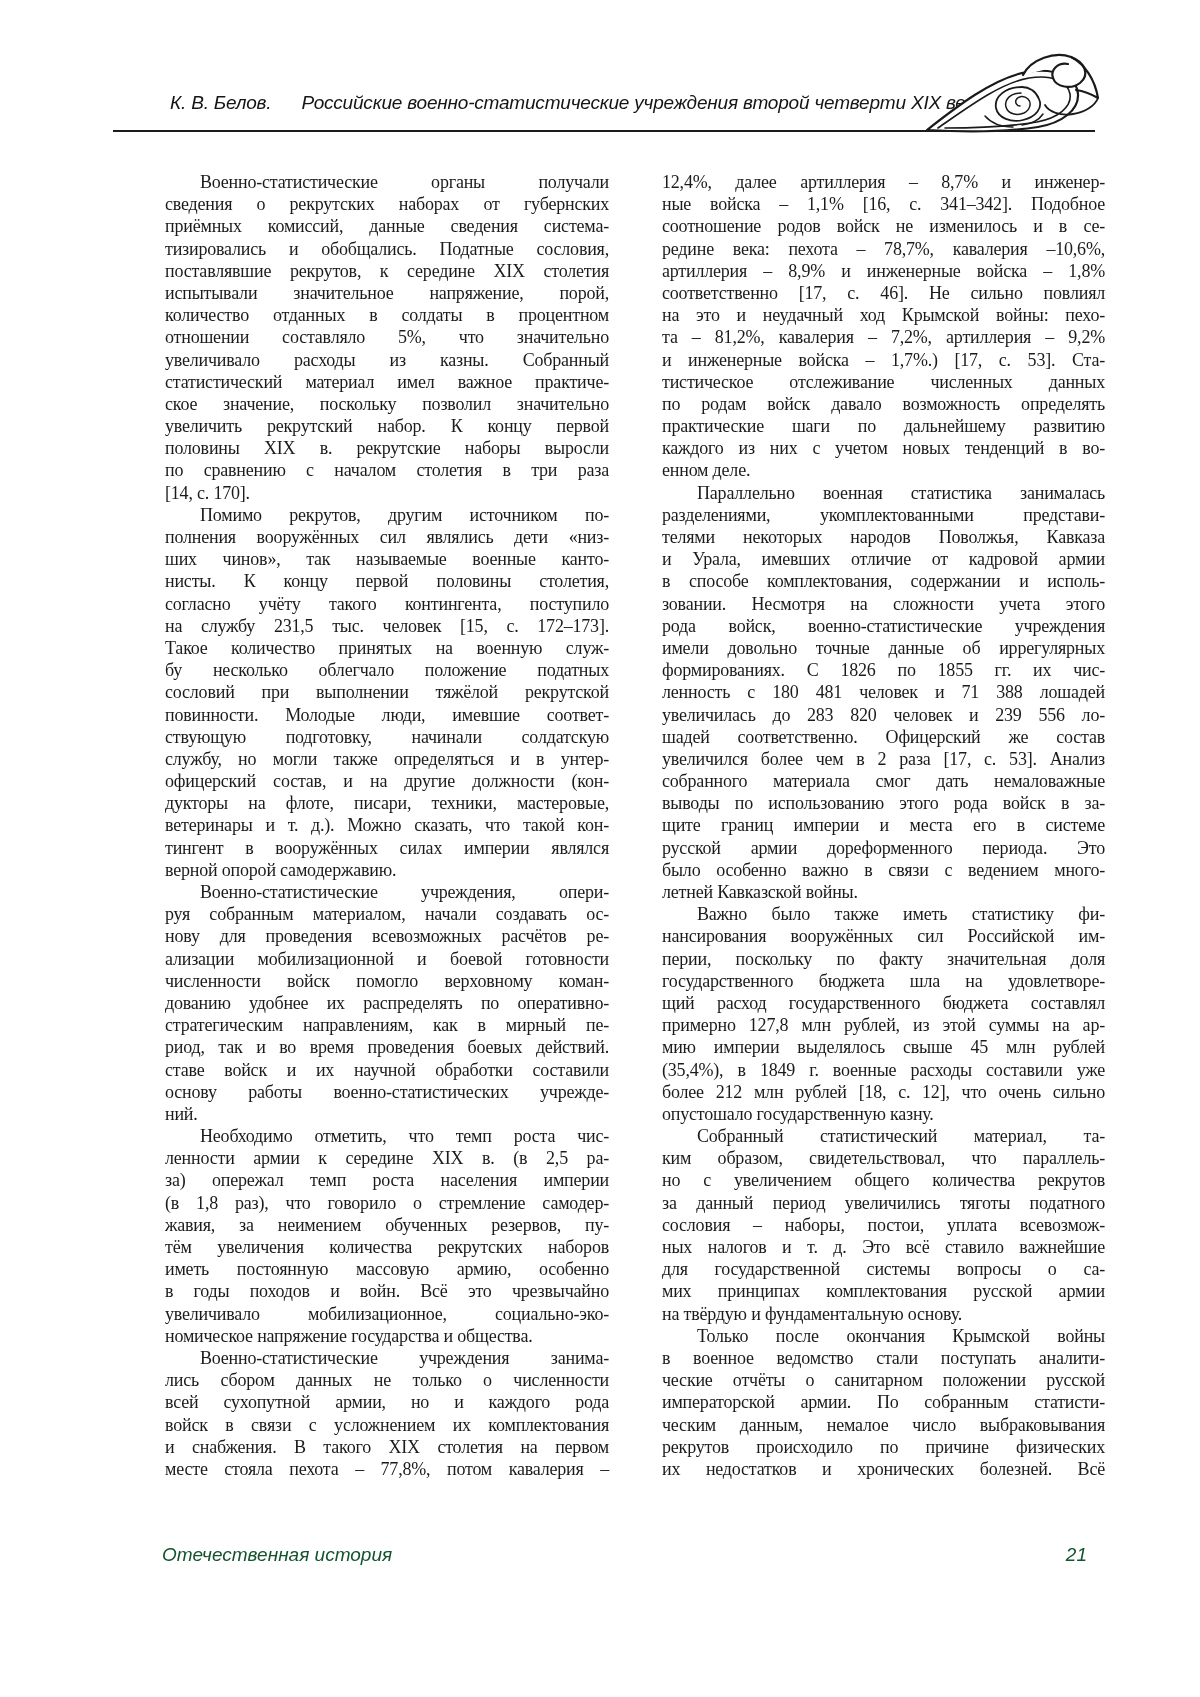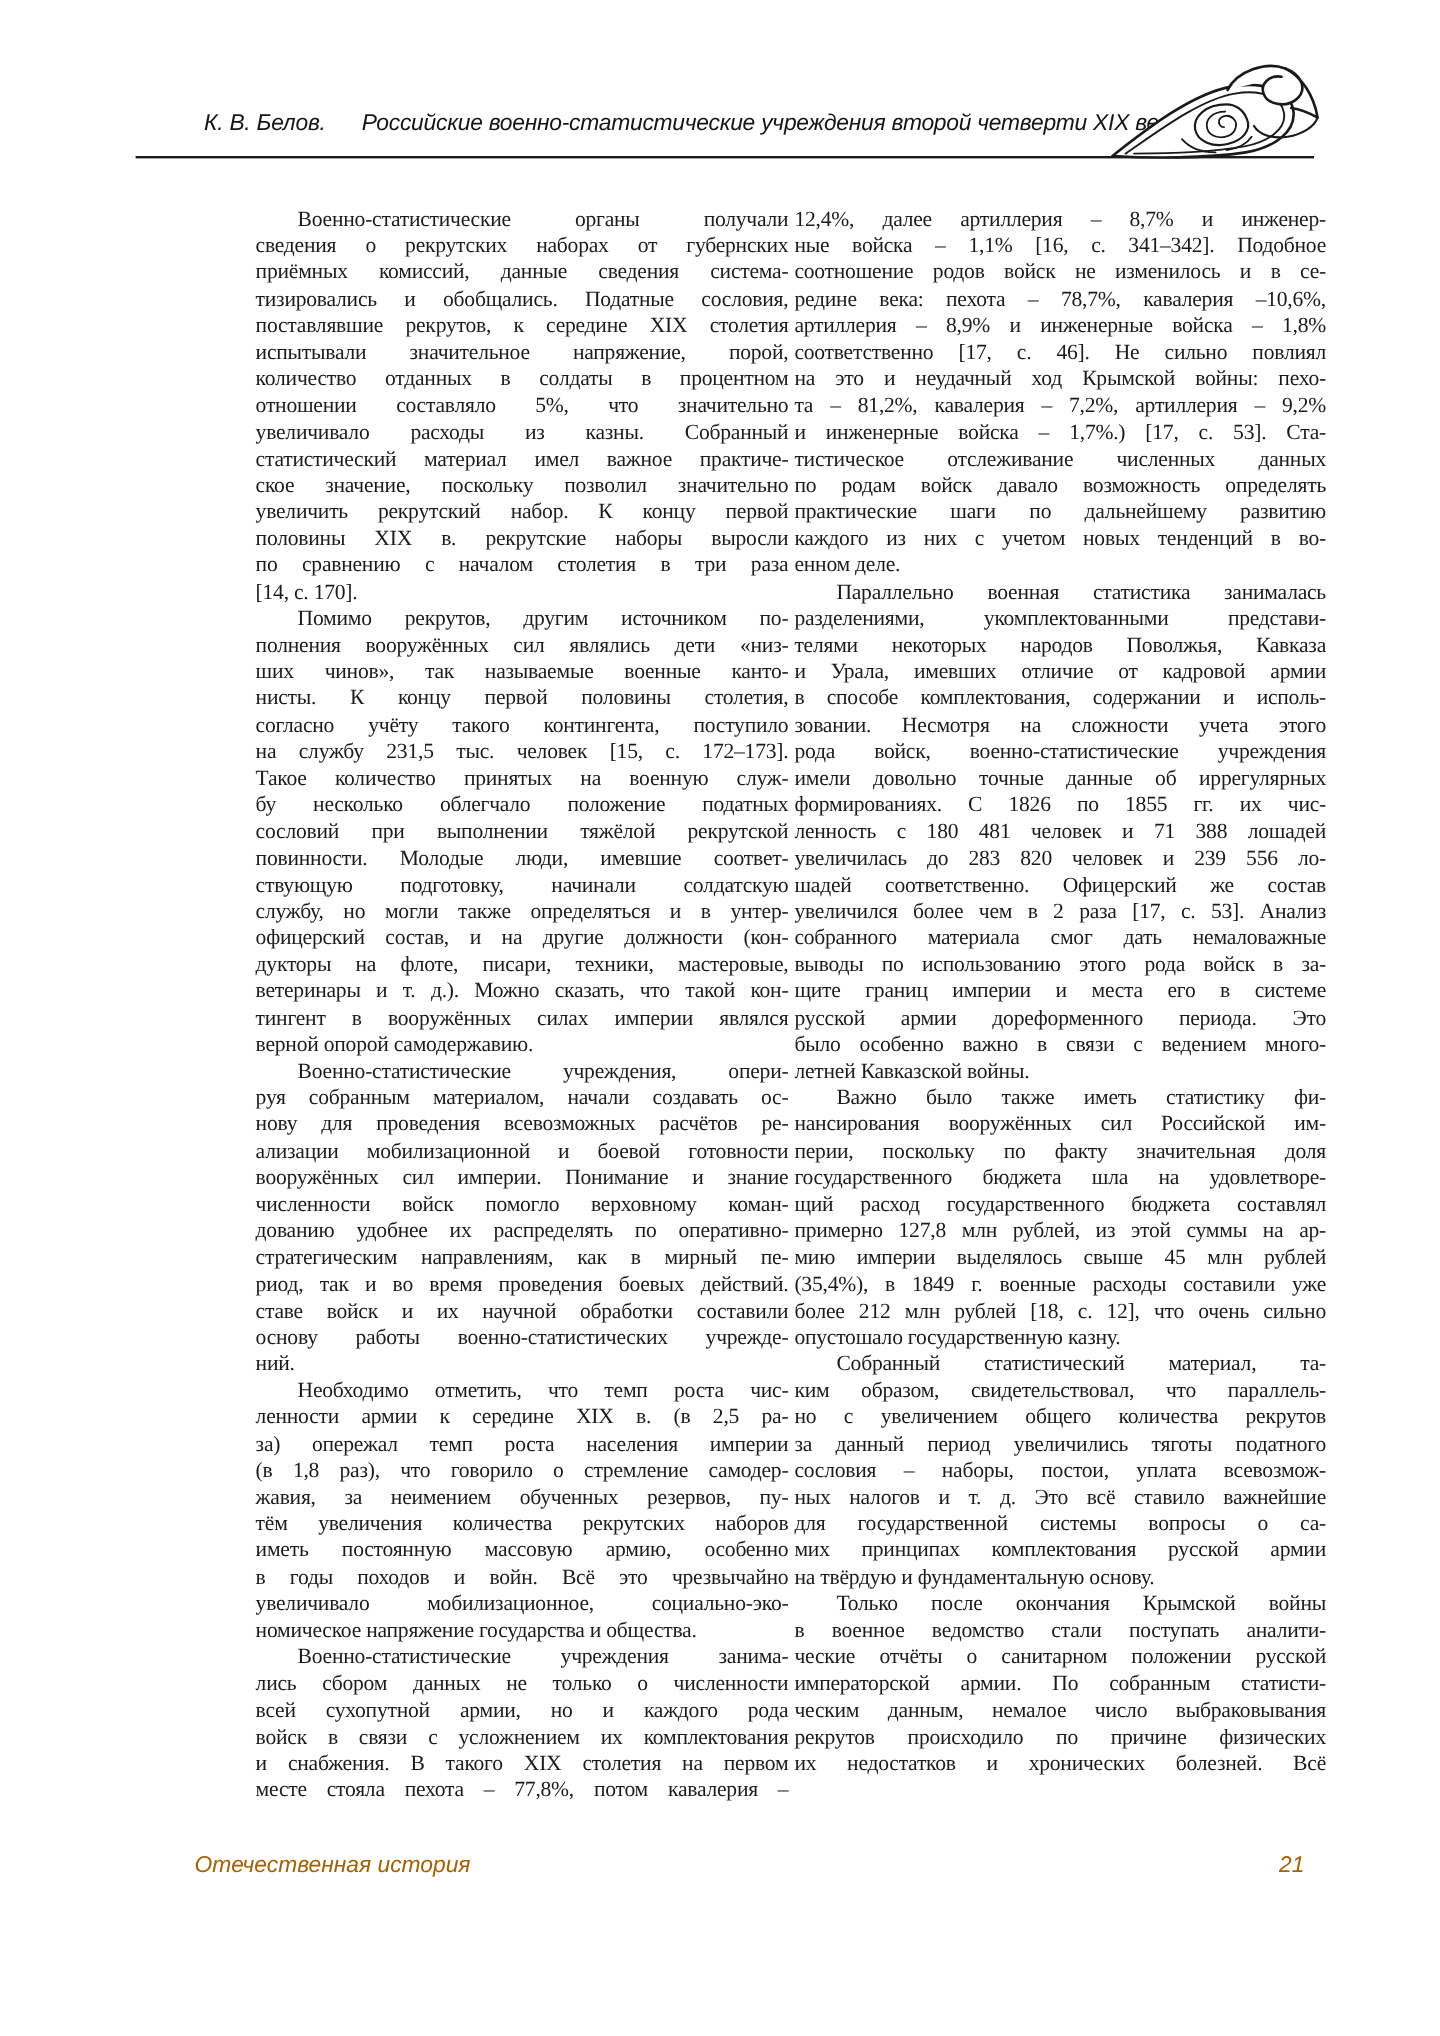--- a/index.html
+++ b/index.html
@@ -25,36 +25,36 @@
     background:#1b1b1b;
   }
   .ornament{
     position:absolute;left:925px;top:50px;width:175px;height:84px;
   }
   
   .col{
     position:absolute;top:171px;width:444px;
     font-size:18px;letter-spacing:-0.2px;
   }
-  .col-left{left:165px;margin-left:48px;}
+  .col-left{left:165px;}
   .col-right{left:646px;width:443px;margin-left:16px;}
   .line{
     height:22.2px;line-height:22.2px;
     text-align:justify;text-align-last:justify;
     text-justify:inter-word;
     white-space:nowrap;
   }
   .line.indent{text-indent:35px;}
   .line.endline{text-align-last:left;}
   
   .footer{
     position:absolute;left:162px;top:1544px;width:925px;
     display:flex;justify-content:space-between;align-items:baseline;
     font-family:"Liberation Sans", sans-serif;
-    font-style:italic;font-size:19px;color:#a16207;
+    font-style:italic;font-size:19px;color:#14532d;
   }
 </style>
 </head>
 <body>
 
 <div class="page">
 
   <div class="header-line">
     <span class="author">К. В. Белов.</span><span>Российские военно-статистические учреждения второй четверти XIX века</span>
   </div>
@@ -105,21 +105,20 @@
       <div class="line">службу, но могли также определяться и в унтер-</div>
       <div class="line">офицерский состав, и на другие должности (кон-</div>
       <div class="line">дукторы на флоте, писари, техники, мастеровые,</div>
       <div class="line">ветеринары и т. д.). Можно сказать, что такой кон-</div>
       <div class="line">тингент в вооружённых силах империи являлся</div>
       <div class="line endline">верной опорой самодержавию.</div>
       <div class="line indent">Военно-статистические учреждения, опери-</div>
       <div class="line">руя собранным материалом, начали создавать ос-</div>
       <div class="line">нову для проведения всевозможных расчётов ре-</div>
       <div class="line">ализации мобилизационной и боевой готовности</div>
-      <div class="line">вооружённых сил империи. Понимание и знание</div>
       <div class="line">численности войск помогло верховному коман-</div>
       <div class="line">дованию удобнее их распределять по оперативно-</div>
       <div class="line">стратегическим направлениям, как в мирный пе-</div>
       <div class="line">риод, так и во время проведения боевых действий.</div>
       <div class="line">ставе войск и их научной обработки составили</div>
       <div class="line">основу работы военно-статистических учрежде-</div>
       <div class="line endline">ний.</div>
       <div class="line indent">Необходимо отметить, что темп роста чис-</div>
       <div class="line">ленности армии к середине XIX в. (в 2,5 ра-</div>
       <div class="line">за) опережал темп роста населения империи</div>

